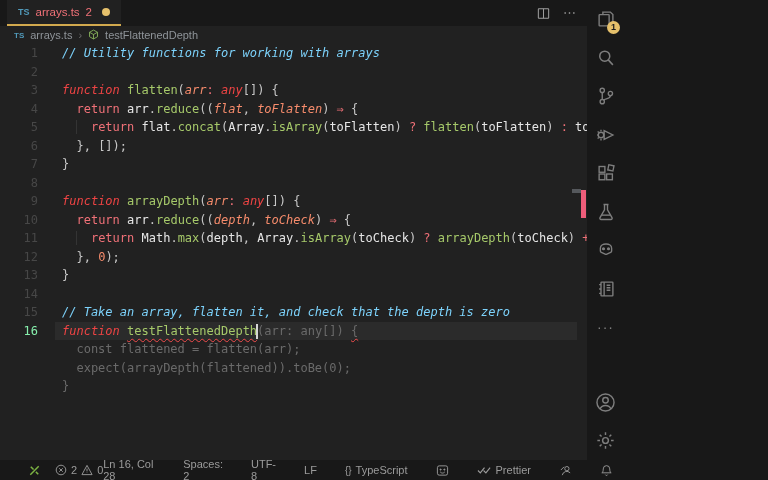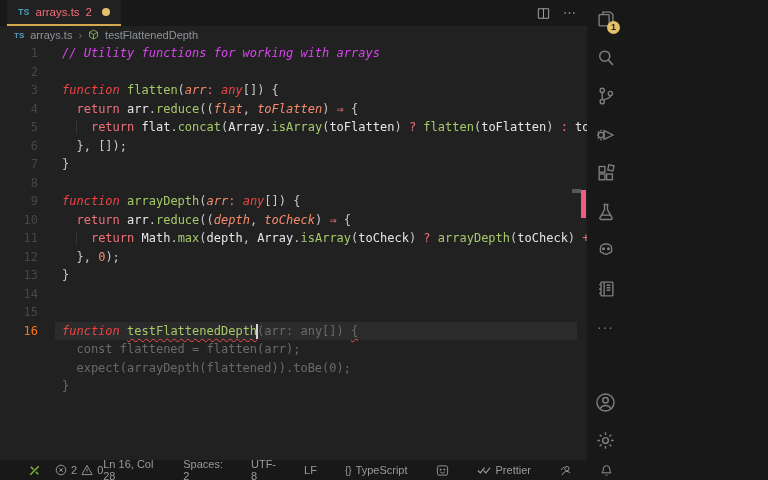--- a/index.html
+++ b/index.html
@@ -26,24 +26,24 @@
   .bc-sep { color:#6a6a6a; font-size:11px; }
 
   
   .code-area { position:absolute; left:0; top:44px; right:0; bottom:0;
                font-family:"DejaVu Sans Mono", monospace; font-size:12px; }
   .ruler { position:absolute; left:651px; top:0; bottom:0; width:1px; background:#2d2d2d; }
   .line { position:relative; display:flex; height:18.5px; line-height:18.5px; white-space:pre; }
   .line.current::before { content:""; position:absolute; left:55px; right:10px; top:0; bottom:0; background:#2b2b2b; }
   .line > * { position:relative; }
   .gutter { flex:none; width:38px; text-align:right; color:#474747; font-size:12px; }
-  .gutter.active { color:#f97316; }
+  .gutter.active { color:#86efac; }
   .codetxt { padding-left:24px; }
 
-  .cm { color:#d946ef; font-style:italic; }
+  .cm { color:#7dd3fc; font-style:italic; }
   .kw { color:#ef4444; font-style:italic; }
   .fn { color:#a6c96a; }
   .pm { color:#f78c6c; font-style:italic; }
   .op { color:#f07178; }
   .vr { color:#e6e6e6; }
   .sp { color:#e5e5e5; }
   .nm { color:#f78c6c; }
   .pn { color:#c8c8c8; }
   .gh { color:#6a6a6a; }
   .sq { text-decoration:underline wavy #f14c4c 1px; text-underline-offset:3px; }
@@ -123,21 +123,21 @@
           <div class="line"><span class="gutter">5</span><span class="codetxt"><span class="pn">  </span><span class="pn guide">  </span><span class="op">return </span><span class="vr">flat</span><span class="pn">.</span><span class="fn">concat</span><span class="pn">(</span><span class="sp">Array</span><span class="pn">.</span><span class="fn">isArray</span><span class="pn">(</span><span class="vr">toFlatten</span><span class="pn">) </span><span class="op">?</span><span class="pn"> </span><span class="fn">flatten</span><span class="pn">(</span><span class="vr">toFlatten</span><span class="pn">) </span><span class="op">:</span><span class="pn"> </span><span class="vr">toFlatten</span><span class="pn">);</span></span></div>
           <div class="line"><span class="gutter">6</span><span class="codetxt"><span class="pn">  </span><span class="pn">}, []);</span></span></div>
           <div class="line"><span class="gutter">7</span><span class="codetxt"><span class="pn">}</span></span></div>
           <div class="line"><span class="gutter">8</span><span class="codetxt"></span></div>
           <div class="line"><span class="gutter">9</span><span class="codetxt"><span class="kw">function </span><span class="fn">arrayDepth</span><span class="pn">(</span><span class="pm">arr</span><span class="op">:</span><span class="pn"> </span><span class="kw">any</span><span class="pn">[]) {</span></span></div>
           <div class="line"><span class="gutter">10</span><span class="codetxt"><span class="pn">  </span><span class="op">return </span><span class="vr">arr</span><span class="pn">.</span><span class="fn">reduce</span><span class="pn">((</span><span class="pm">depth</span><span class="pn">, </span><span class="pm">toCheck</span><span class="pn">) </span><span class="op">⇒</span><span class="pn"> {</span></span></div>
           <div class="line"><span class="gutter">11</span><span class="codetxt"><span class="pn">  </span><span class="pn guide">  </span><span class="op">return </span><span class="sp">Math</span><span class="pn">.</span><span class="fn">max</span><span class="pn">(</span><span class="vr">depth</span><span class="pn">, </span><span class="sp">Array</span><span class="pn">.</span><span class="fn">isArray</span><span class="pn">(</span><span class="vr">toCheck</span><span class="pn">) </span><span class="op">?</span><span class="pn"> </span><span class="fn">arrayDepth</span><span class="pn">(</span><span class="vr">toCheck</span><span class="pn">) </span><span class="op">+</span><span class="pn"> </span><span class="nm">1</span><span class="pn"> </span><span class="op">:</span><span class="pn"> </span><span class="nm">0</span><span class="pn">);</span></span></div>
           <div class="line"><span class="gutter">12</span><span class="codetxt"><span class="pn">  </span><span class="pn">}, </span><span class="nm">0</span><span class="pn">);</span></span></div>
           <div class="line"><span class="gutter">13</span><span class="codetxt"><span class="pn">}</span></span></div>
           <div class="line"><span class="gutter">14</span><span class="codetxt"></span></div>
-          <div class="line"><span class="gutter">15</span></div>
+          <div class="line"><span class="gutter">15</span><span class="codetxt"><span class="cm">// Take an array, flatten it, and check that the depth is zero</span></span></div>
           <div class="line current"><span class="gutter active">16</span><span class="codetxt"><span class="kw">function </span><span class="fn sq">testFlattenedDepth</span><span class="cursor"></span><span class="gh">(arr: any[]) </span><span class="gh sq">{</span></span></div>
           <div class="line"><span class="gutter"></span><span class="codetxt"><span class="gh">  const flattened = flatten(arr);</span></span></div>
           <div class="line"><span class="gutter"></span><span class="codetxt"><span class="gh">  expect(arrayDepth(flattened)).toBe(0);</span></span></div>
           <div class="line"><span class="gutter"></span><span class="codetxt"><span class="gh">}</span></span></div>
         </div>
     </div>
 
     <div class="ov-cursor"></div>
     <div class="ov-error"></div>
   </div>

